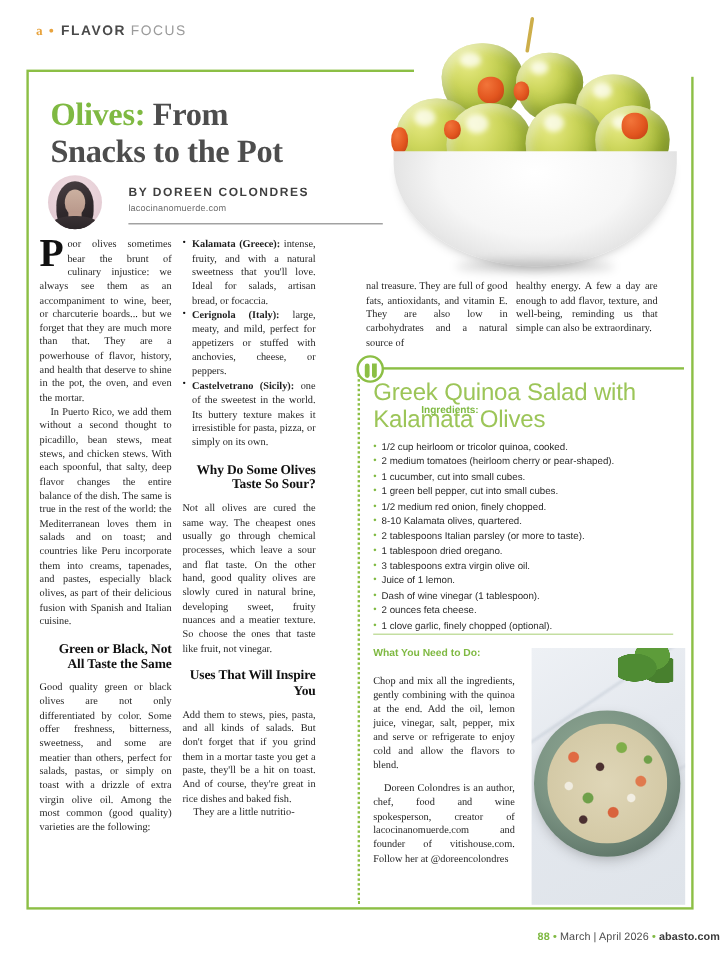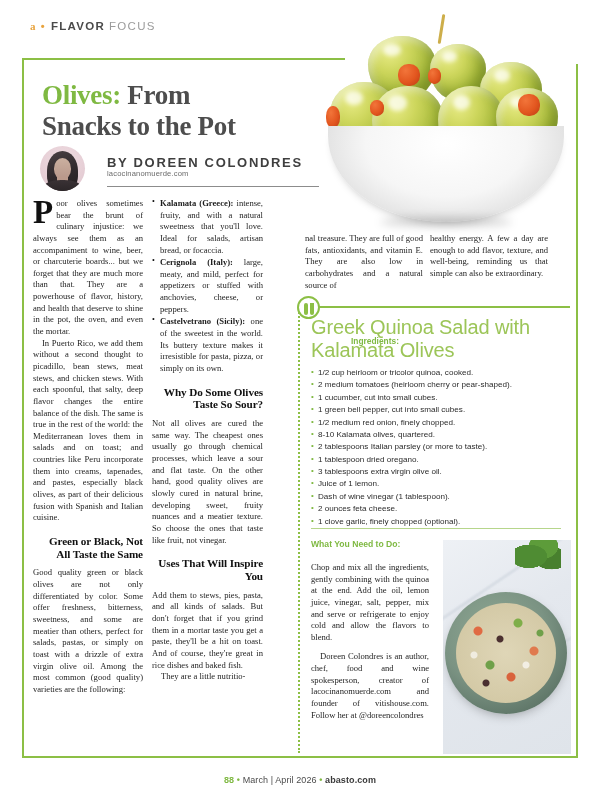--- a/index.html
+++ b/index.html
@@ -93,21 +93,21 @@
   }
   .avatar .neck{
     position:absolute; left:17px; top:30px; width:11px; height:10px; background:#bb9a8c;
   }
   .avatar .body{
     position:absolute; left:3px; top:34px; width:39px; height:16px; border-radius:46% 46% 0 0;
     background: linear-gradient(180deg,#3a3235,#262123);
   }
   .byline {
     position:absolute; left:67px; top:9px;
-    font-family:"Liberation Sans", sans-serif; font-size:13px; font-weight:700;
+    font-family:"Liberation Sans", sans-serif; font-size:10px; font-weight:700;
     letter-spacing:.13em; color:#3f3f3f;
   }
   .byline-url {
     position:absolute; left:67px; top:23px;
     font-family:"Liberation Sans", sans-serif; font-size:7.6px; color:#6b6b6b; letter-spacing:.02em;
   }
   .byline-rule { position:absolute; left:67px; top:40px; width:212px; height:1px; background:#8c8c8c; }
 
   
   .col {
@@ -222,21 +222,21 @@
   .parsley{
     position:absolute; left:72px; top:-4px; width:46px; height:34px;
     background:
       radial-gradient(ellipse at 30% 60%, #4f8c33 0 40%, transparent 41%),
       radial-gradient(ellipse at 62% 30%, #5d9c3a 0 36%, transparent 37%),
       radial-gradient(ellipse at 80% 66%, #48802e 0 34%, transparent 35%);
   }
 
   
   .footer {
-    position:absolute; left:0; top:775px; width:600px; text-align:center;
+    position:absolute; left:0; top:775px; width:600px; text-align:right;
     font-family:"Liberation Sans", sans-serif; font-size:9px; color:#4c4c4c; letter-spacing:.01em;
   }
   .footer .pg { color:#7fb942; font-weight:700; }
   .footer .sep { color:#7fb942; font-weight:700; }
   .footer .site { font-weight:700; color:#3b3b3b; }
 </style>
 </head>
 <body>
 
 <div class="page">

